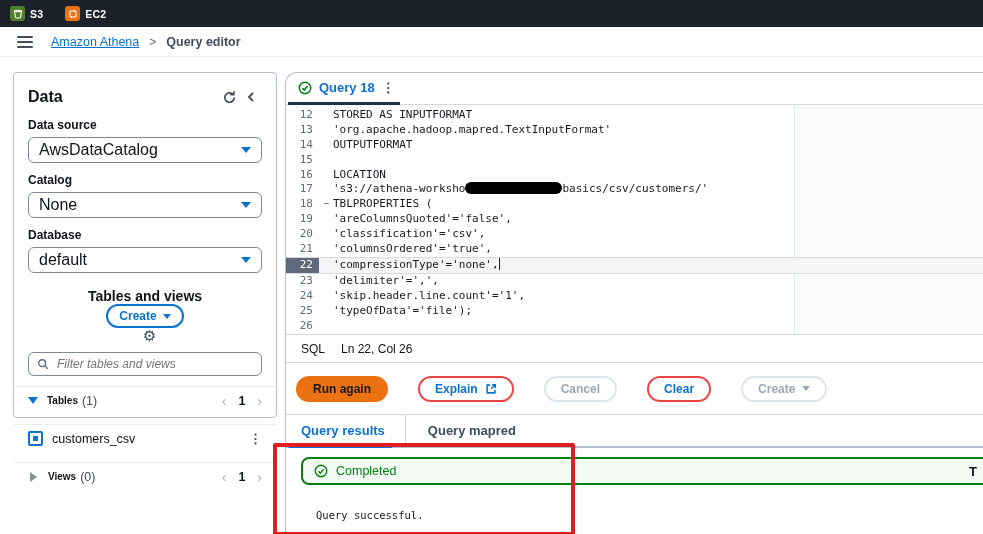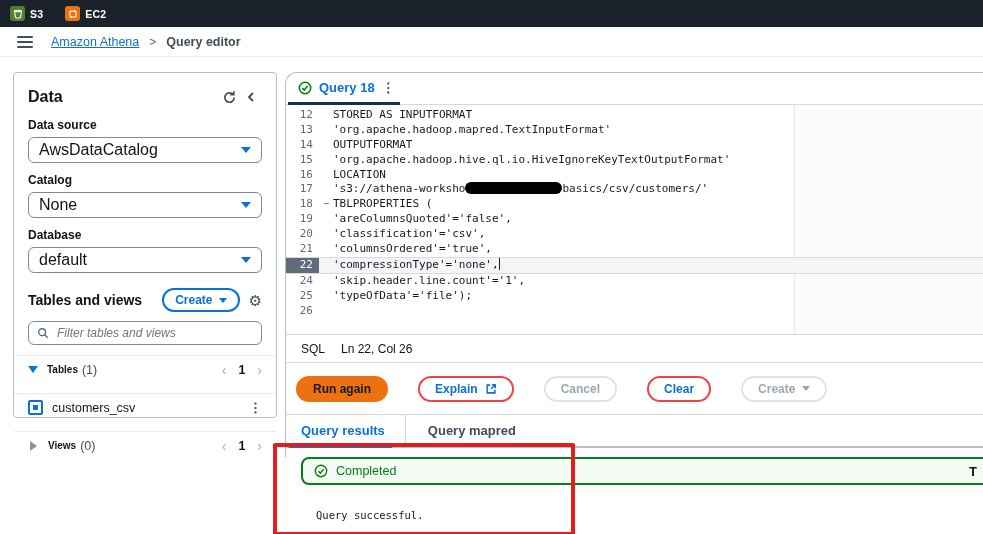--- a/index.html
+++ b/index.html
@@ -25,21 +25,21 @@
   .side-card{position:absolute;left:13px;top:72px;width:264px;height:346px;background:#fff;
     border:1px solid #b6bec9;border-radius:4px;box-sizing:border-box;padding:13px 14px 0 14px;}
   .side-head{display:flex;align-items:center;}
   .side-title{font-size:16px;font-weight:700;flex:1;}
   .icon-btn{width:22px;height:22px;display:flex;align-items:center;justify-content:center;cursor:pointer;color:#414d5c;}
   .fld-label{font-size:12px;font-weight:700;margin:10px 0 5px 0;}
   .select{height:26px;border:1px solid #7d8998;border-radius:6px;display:flex;align-items:center;
     padding:0 10px;box-sizing:border-box;cursor:pointer;background:#fff;}
   .select .val{font-size:16px;flex:1;}
   .caret-blue{width:0;height:0;border-left:5px solid transparent;border-right:5px solid transparent;border-top:6px solid #0972d3;}
-  .tv-head{display:flex;align-items:center;margin-top:15px;}
+  .tv-head{display:flex;align-items:center;margin-top:15px;flex-direction:column;}
   .tv-title{font-size:14px;font-weight:700;flex:1;}
   .create-btn{border:2px solid #0972d3;border-radius:14px;height:24px;padding:0 11px;display:flex;
     align-items:center;gap:6px;color:#0972d3;font-size:12px;font-weight:700;background:#fff;cursor:pointer;}
   .create-btn .c{width:0;height:0;border-left:4px solid transparent;border-right:4px solid transparent;border-top:5px solid #0972d3;}
   .gear{font-size:15px;color:#414d5c;margin-left:9px;cursor:pointer;line-height:1;}
   .filter{margin-top:9px;height:24px;border:1px solid #7d8998;border-radius:6px;display:flex;align-items:center;
     padding:0 8px;gap:6px;box-sizing:border-box;}
   .filter input{border:none;outline:none;flex:1;font-size:12px;font-style:italic;color:#5f6b7a;
     font-family:"Liberation Sans",sans-serif;background:transparent;}
   .hr{height:1px;background:#e9ebed;margin:10px -14px 0 -14px;}
@@ -49,21 +49,21 @@
   .grp-name{font-size:10px;font-weight:700;}
   .grp-count{font-size:12.5px;color:#414d5c;margin-left:4px;}
   .pag{margin-left:auto;display:flex;align-items:center;gap:12px;color:#a4afbd;font-size:14px;}
   .pag .pg{color:#0f141a;font-weight:700;font-size:12.5px;}
   .item-row{display:flex;align-items:center;height:27px;margin:0 -14px;padding:0 14px;cursor:pointer;}
   .tbl-ico{width:11px;height:11px;border:2px solid #0972d3;border-radius:2px;display:flex;align-items:center;justify-content:center;margin-right:9px;}
   .tbl-ico i{width:5px;height:5px;background:#0972d3;display:block;}
   .item-name{font-size:12.5px;}
   .kebab{margin-left:auto;color:#414d5c;font-weight:700;font-size:13px;cursor:pointer;}
   
-  .edit-card{position:absolute;left:285px;top:72px;width:698px;height:385px;background:#fff;
+  .edit-card{position:absolute;left:285px;top:72px;width:698px;height:462px;background:#fff;
     border-left:1px solid #b6bec9;border-top:1px solid #b6bec9;border-top-left-radius:12px;box-sizing:border-box;}
   .qtabbar{height:31px;border-bottom:1px solid #d5d9dd;display:flex;align-items:flex-start;position:relative;}
   .qtab{display:flex;align-items:center;gap:7px;padding:7px 10px 0 12px;cursor:pointer;}
   .qtab .t{color:#0972d3;font-size:13px;font-weight:700;}
   .qtab-underline{position:absolute;left:2px;bottom:-1px;width:112px;height:3px;background:#15314b;}
   
   .code{position:relative;height:230px;border-bottom:1px solid #d5d9dd;padding-top:3px;box-sizing:border-box;
     font-family:"DejaVu Sans Mono","Liberation Mono",monospace;font-size:11px;}
   .code .rpane{position:absolute;top:0;bottom:0;left:508px;right:0;background:#fafbfc;border-left:1px solid #e4e7ea;z-index:0;}
   .code-row{position:relative;z-index:1;display:flex;align-items:center;height:14.9px;line-height:14.9px;}
@@ -251,21 +251,20 @@
             <span class="ct">'org.apache.hadoop.mapred.TextInputFormat'</span>
           </div>
           <div class="code-row">
             <span class="ln">14</span>
             <span class="fold"></span>
             <span class="ct">OUTPUTFORMAT</span>
           </div>
           <div class="code-row">
             <span class="ln">15</span>
             <span class="fold"></span>
-            <span class="ct">'org.apache.hadoop.hive.ql.io.HiveIgnoreKeyTextOutputFormat'</span>
           </div>
           <div class="code-row">
             <span class="ln">16</span>
             <span class="fold"></span>
             <span class="ct">LOCATION</span>
           </div>
           <div class="code-row">
             <span class="ln">17</span>
             <span class="fold"></span>
             <span class="ct">'s3://athena-worksho<span class="redact"></span>basics/csv/customers/'</span>
@@ -287,20 +286,25 @@
           </div>
           <div class="code-row">
             <span class="ln">21</span>
             <span class="fold"></span>
             <span class="ct">'columnsOrdered'='true',</span>
           </div>
           <div class="code-row active">
             <span class="ln">22</span>
             <span class="fold"></span>
             <span class="ct">'compressionType'='none',<span class="cursor"></span></span>
+          </div>
+          <div class="code-row">
+            <span class="ln">23</span>
+            <span class="fold"></span>
+            <span class="ct">'delimiter'=',',</span>
           </div>
           <div class="code-row">
             <span class="ln">24</span>
             <span class="fold"></span>
             <span class="ct">'skip.header.line.count'='1',</span>
           </div>
           <div class="code-row">
             <span class="ln">25</span>
             <span class="fold"></span>
             <span class="ct">'typeOfData'='file');</span>

